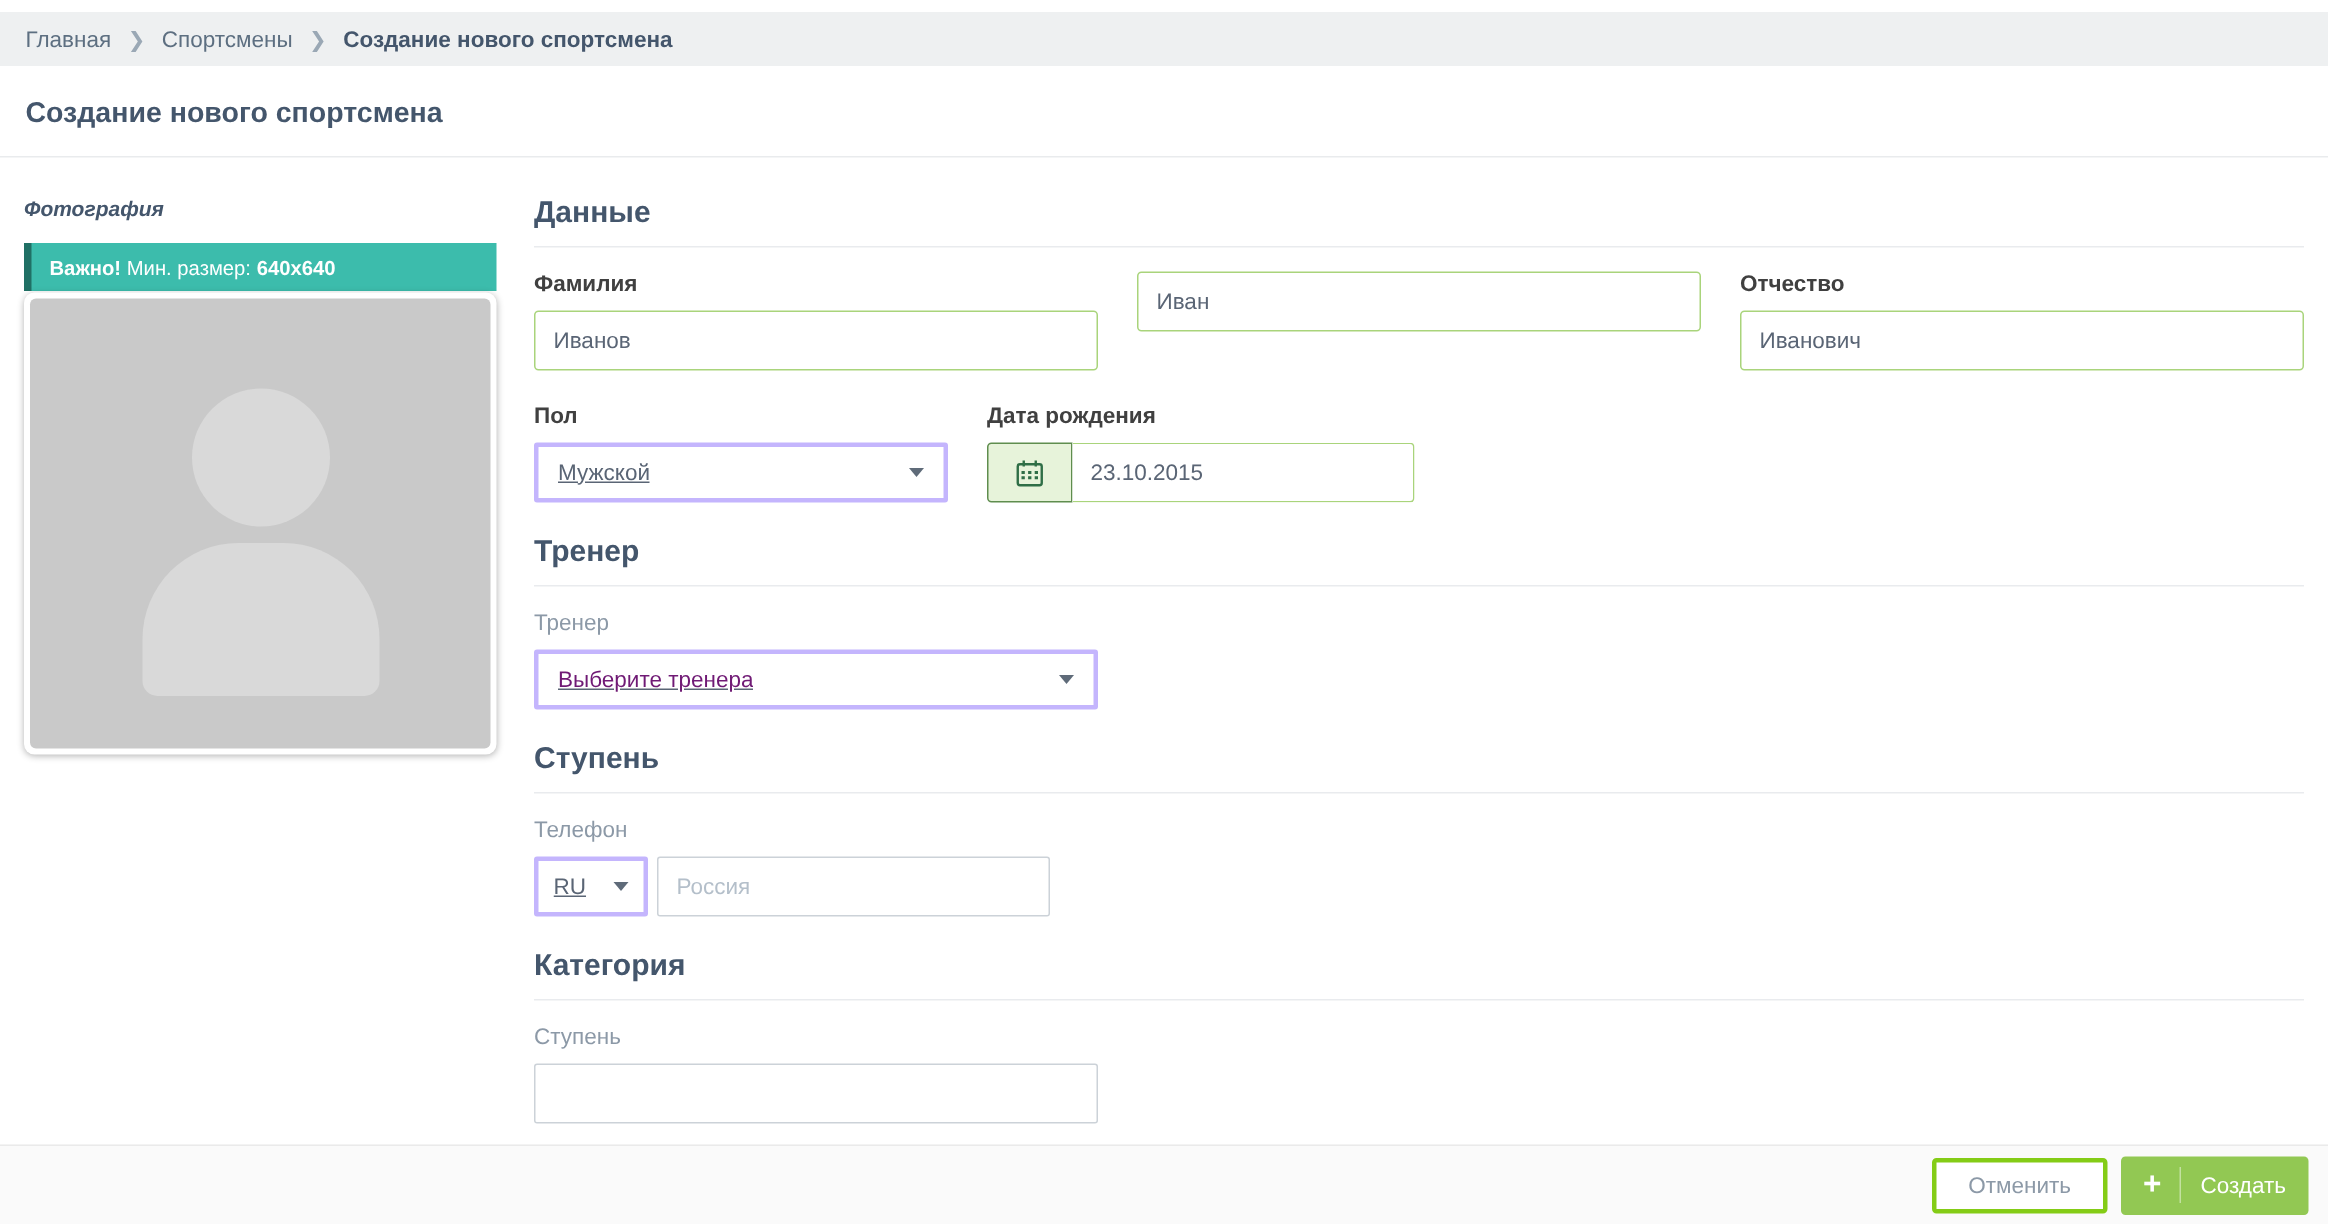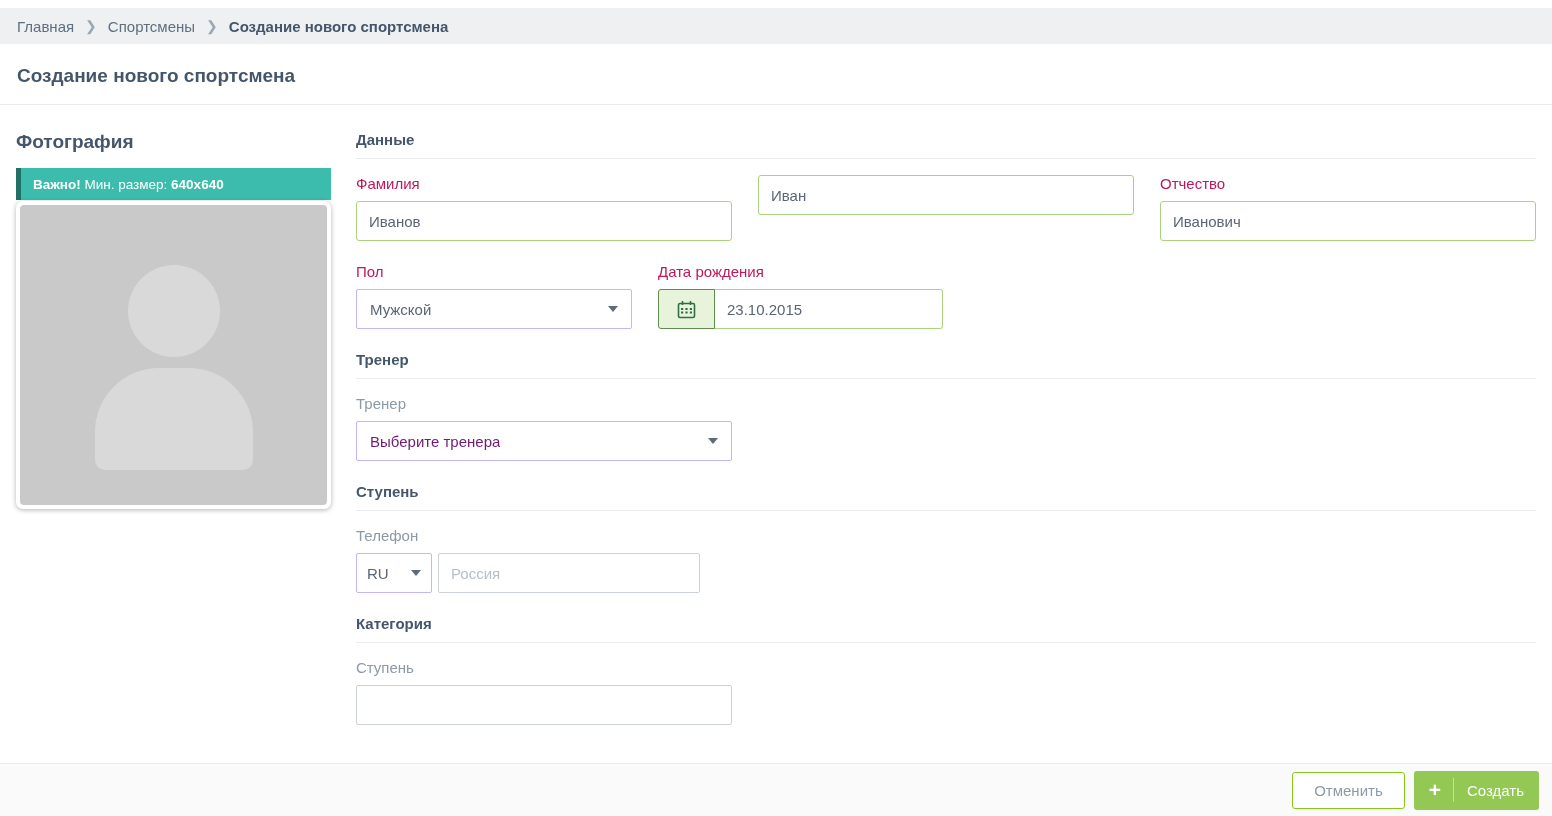--- a/index.html
+++ b/index.html
@@ -48,22 +48,23 @@
   .content {
     display: flex;
     padding: 26px 16px 0 16px;
   }
   .photo-col { width: 315px; flex: 0 0 315px; }
   .form-col  { flex: 1; margin-left: 25px; }
 
   
   .photo-heading {
     margin: 0 0 15px;
-    font-size: 19px;
+    font-size: 14px;
     font-weight: 700;
+    font-style: italic;
   }
   .photo-notice {
     height: 32px;
     background: #3cbcac;
     border-left: 5px solid #207065;
     color: #ffffff;
     font-size: 13.5px;
     display: flex; align-items: center;
     padding: 0 12px;
     white-space: pre;
@@ -99,62 +100,63 @@
     margin-left: -79px;
     border-radius: 64px 64px 10px 10px;
     background: #d9d9d9;
   }
 
   
   .section-h {
     margin: 0 0 16px;
     padding-bottom: 10px;
     border-bottom: 1px solid #e9ebee;
-    font-size: 15px;
+    font-size: 20px;
     font-weight: 700;
     color: #44566c;
   }
   .form-row { display: flex; gap: 26px; margin-bottom: 22px; }
   .field {}
   .w376 { width: 376px; flex: 0 0 376px; }
   .w276 { width: 276px; flex: 0 0 276px; }
   .flex1 { flex: 1 1 0; }
 
   .f-label {
     display: block;
     margin-bottom: 9px;
     font-size: 15px;
   }
-  .f-label.green { color: #be185d; font-weight: 400; }
+  .f-label.green { color: #404040; font-weight: 700; }
   .f-label.gray  { color: #8c99a7; font-weight: 400; }
 
   .text-input {
     width: 100%; height: 40px;
     border: 1px solid #a9d47b;
     border-radius: 3px;
     padding: 0 12px;
     font-family: "Liberation Sans", sans-serif;
     font-size: 15px;
     color: #5a6575;
     background: #ffffff;
     outline: none;
   }
   .text-input.gray-border { border-color: #ccd2d8; border-radius: 2px; }
   .text-input::placeholder { color: #b4bfca; opacity: 1; }
 
   .select-box {
     height: 40px;
-    border: 1px solid #c4b5fd;
+    border: 3px solid #c4b5fd;
     border-radius: 2px;
     background: #ffffff;
     display: flex; align-items: center; justify-content: space-between;
     padding: 0 13px;
     font-size: 15px;
     color: #5a6575;
     cursor: pointer;
+    text-decoration: underline;
   }
   .select-box .sel-text { overflow: hidden; white-space: nowrap; }
   .select-box .sel-text.placeholder { color: #701a75; }
   .caret {
     width: 0; height: 0;
     border-left: 5px solid transparent;
     border-right: 5px solid transparent;
     border-top: 6px solid #5f6b79;
     flex: 0 0 auto;
     margin-left: 8px;
@@ -190,21 +192,21 @@
     background: #fafafa;
     border-top: 1px solid #eaeaea;
     display: flex; align-items: center; justify-content: flex-end;
     padding: 0 13px;
     gap: 9px;
   }
   .btn-cancel {
     height: 37px;
     padding: 0 21px;
     background: #ffffff;
-    border: 1px solid #84cc16;
+    border: 3px solid #84cc16;
     border-radius: 3px;
     color: #8c99a7;
     font-family: "Liberation Sans", sans-serif;
     font-size: 15px;
     cursor: pointer;
   }
   .btn-create {
     height: 39px;
     padding: 0 15px;
     background: #92c853;

